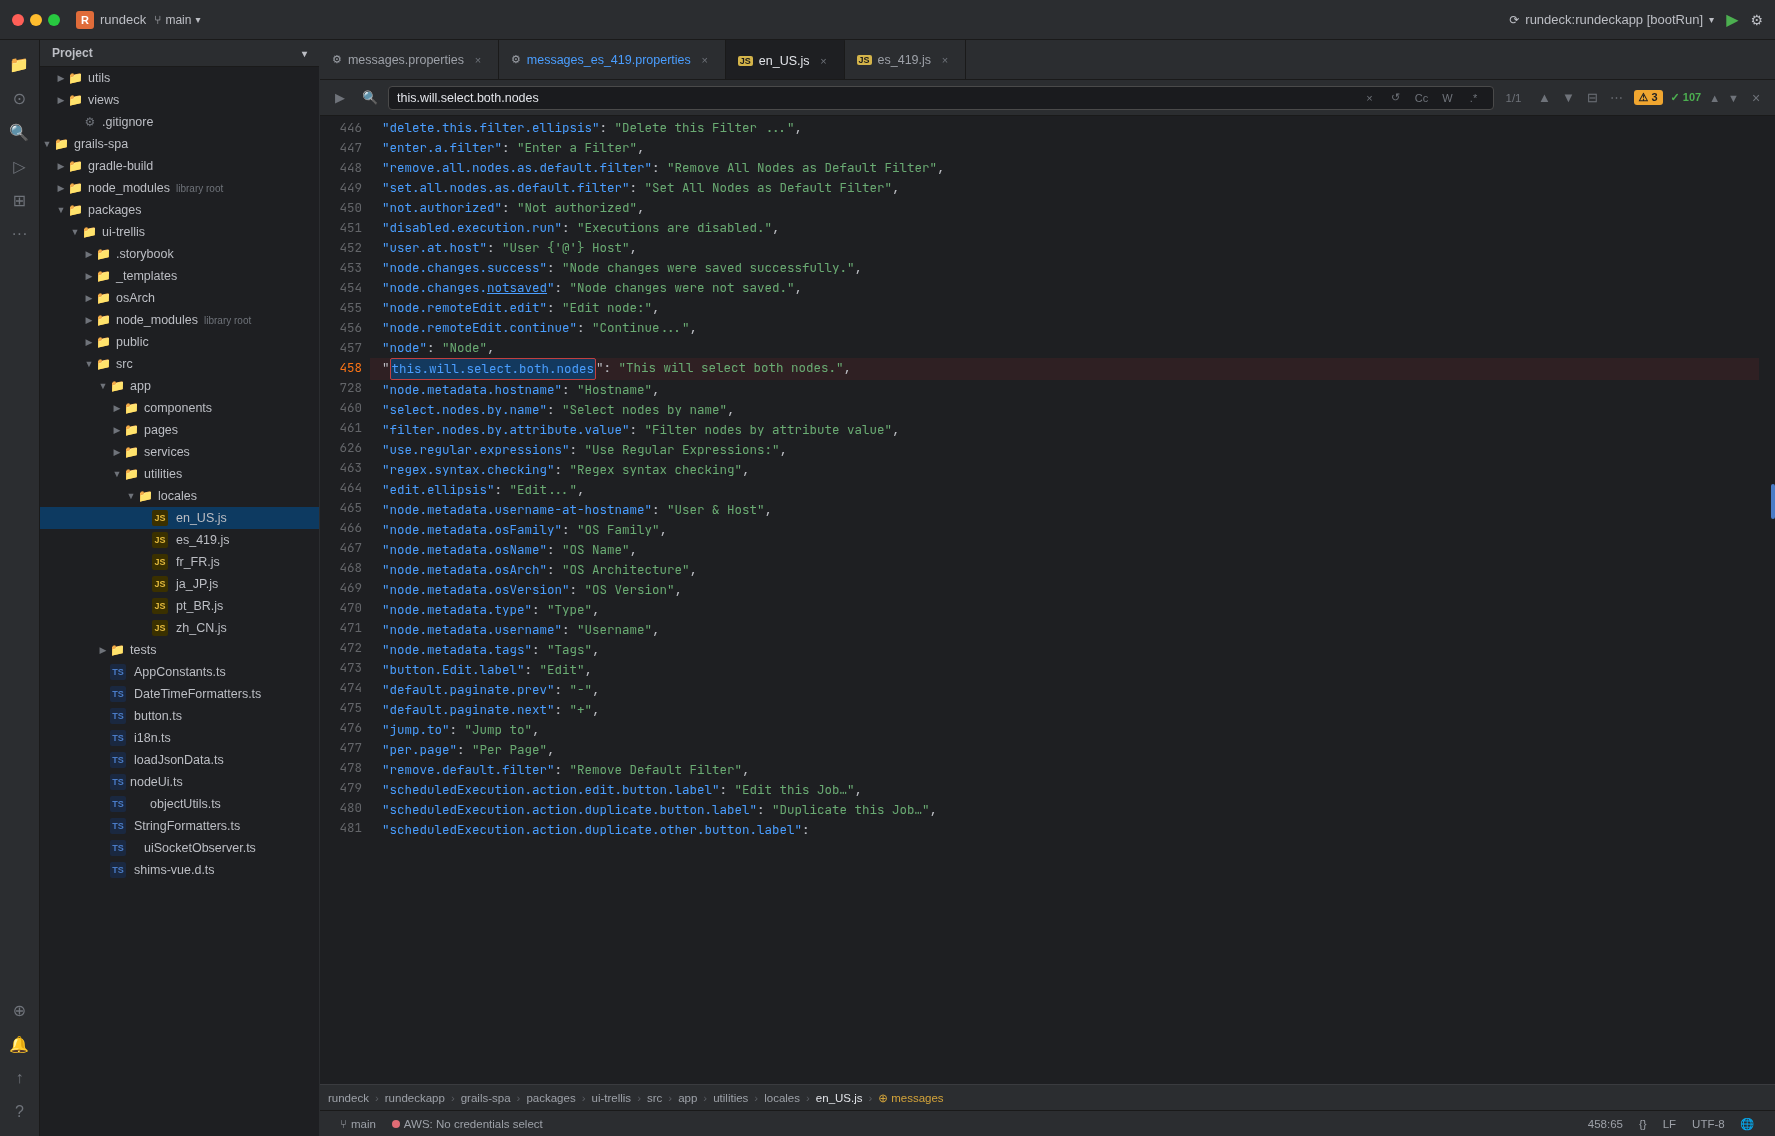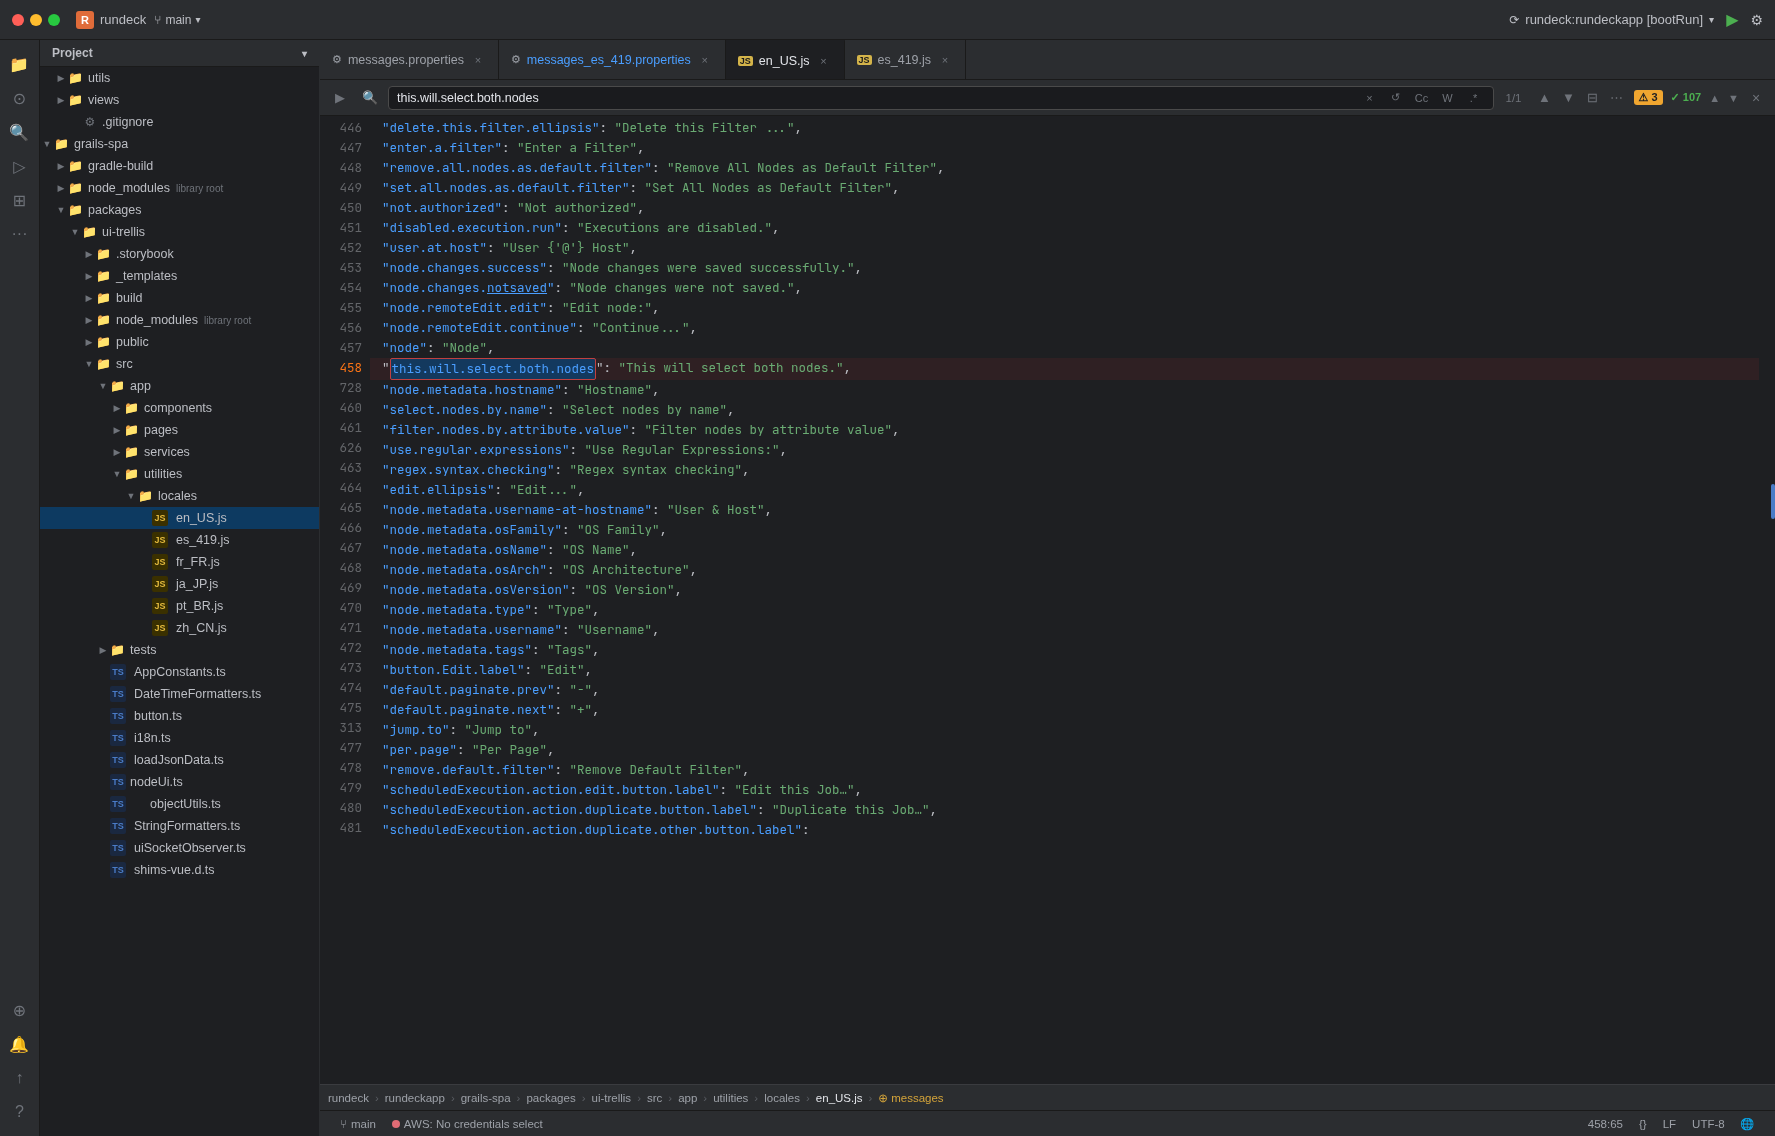--- a/index.html
+++ b/index.html
@@ -513,21 +513,21 @@
         <span class="indent" style="width:42px;"></span>
         <span class="arrow">▶</span>
         <span class="file-icon icon-folder">📁</span>
         <span class="file-name">_templates</span>
       </div>
 
       <div class="tree-item">
         <span class="indent" style="width:42px;"></span>
         <span class="arrow">▶</span>
         <span class="file-icon icon-folder">📁</span>
-        <span class="file-name">build</span>
+        <span class="file-name">osArch</span>
       </div>
 
       <div class="tree-item">
         <span class="indent" style="width:42px;"></span>
         <span class="arrow">▶</span>
         <span class="file-icon icon-folder">📁</span>
         <span class="file-name">node_modules</span>
         <span class="file-badge">library root</span>
       </div>
 
@@ -681,21 +681,21 @@
       <div class="tree-item">
         <span class="indent" style="width:56px;"></span>
         <span class="arrow" style="width:14px;"></span>
         <span class="file-icon" style="font-size:9px;font-weight:bold;color:#4a7cc7;background:#1a2840;border-radius:2px;padding:0 2px;">TS</span>
         <span class="file-name" style="margin-left:4px;">StringFormatters.ts</span>
       </div>
       <div class="tree-item">
         <span class="indent" style="width:56px;"></span>
         <span class="arrow" style="width:14px;"></span>
         <span class="file-icon" style="font-size:9px;font-weight:bold;color:#4a7cc7;background:#1a2840;border-radius:2px;padding:0 2px;">TS</span>
-        <span class="file-name" style="margin-left:4px;">uiSocketObserver.ts</span>
+        <span class="file-name" style="margin-left:14px;">uiSocketObserver.ts</span>
       </div>
       <div class="tree-item">
         <span class="indent" style="width:56px;"></span>
         <span class="arrow" style="width:14px;"></span>
         <span class="file-icon" style="font-size:9px;font-weight:bold;color:#4a7cc7;background:#1a2840;border-radius:2px;padding:0 2px;">TS</span>
         <span class="file-name" style="margin-left:4px;">shims-vue.d.ts</span>
       </div>
     </div>
   </div>
 
@@ -776,21 +776,21 @@
         <div>466</div>
           <div>467</div>
           <div>468</div>
           <div>469</div>
           <div>470</div>
         <div>471</div>
           <div>472</div>
           <div>473</div>
           <div>474</div>
           <div>475</div>
-        <div>313</div>
+        <div>476</div>
           <div>477</div>
           <div>478</div>
           <div>479</div>
           <div>480</div>
         <div>481</div>
       </div>
 
       <div class="code-content">
 
         <div class="code-line">

